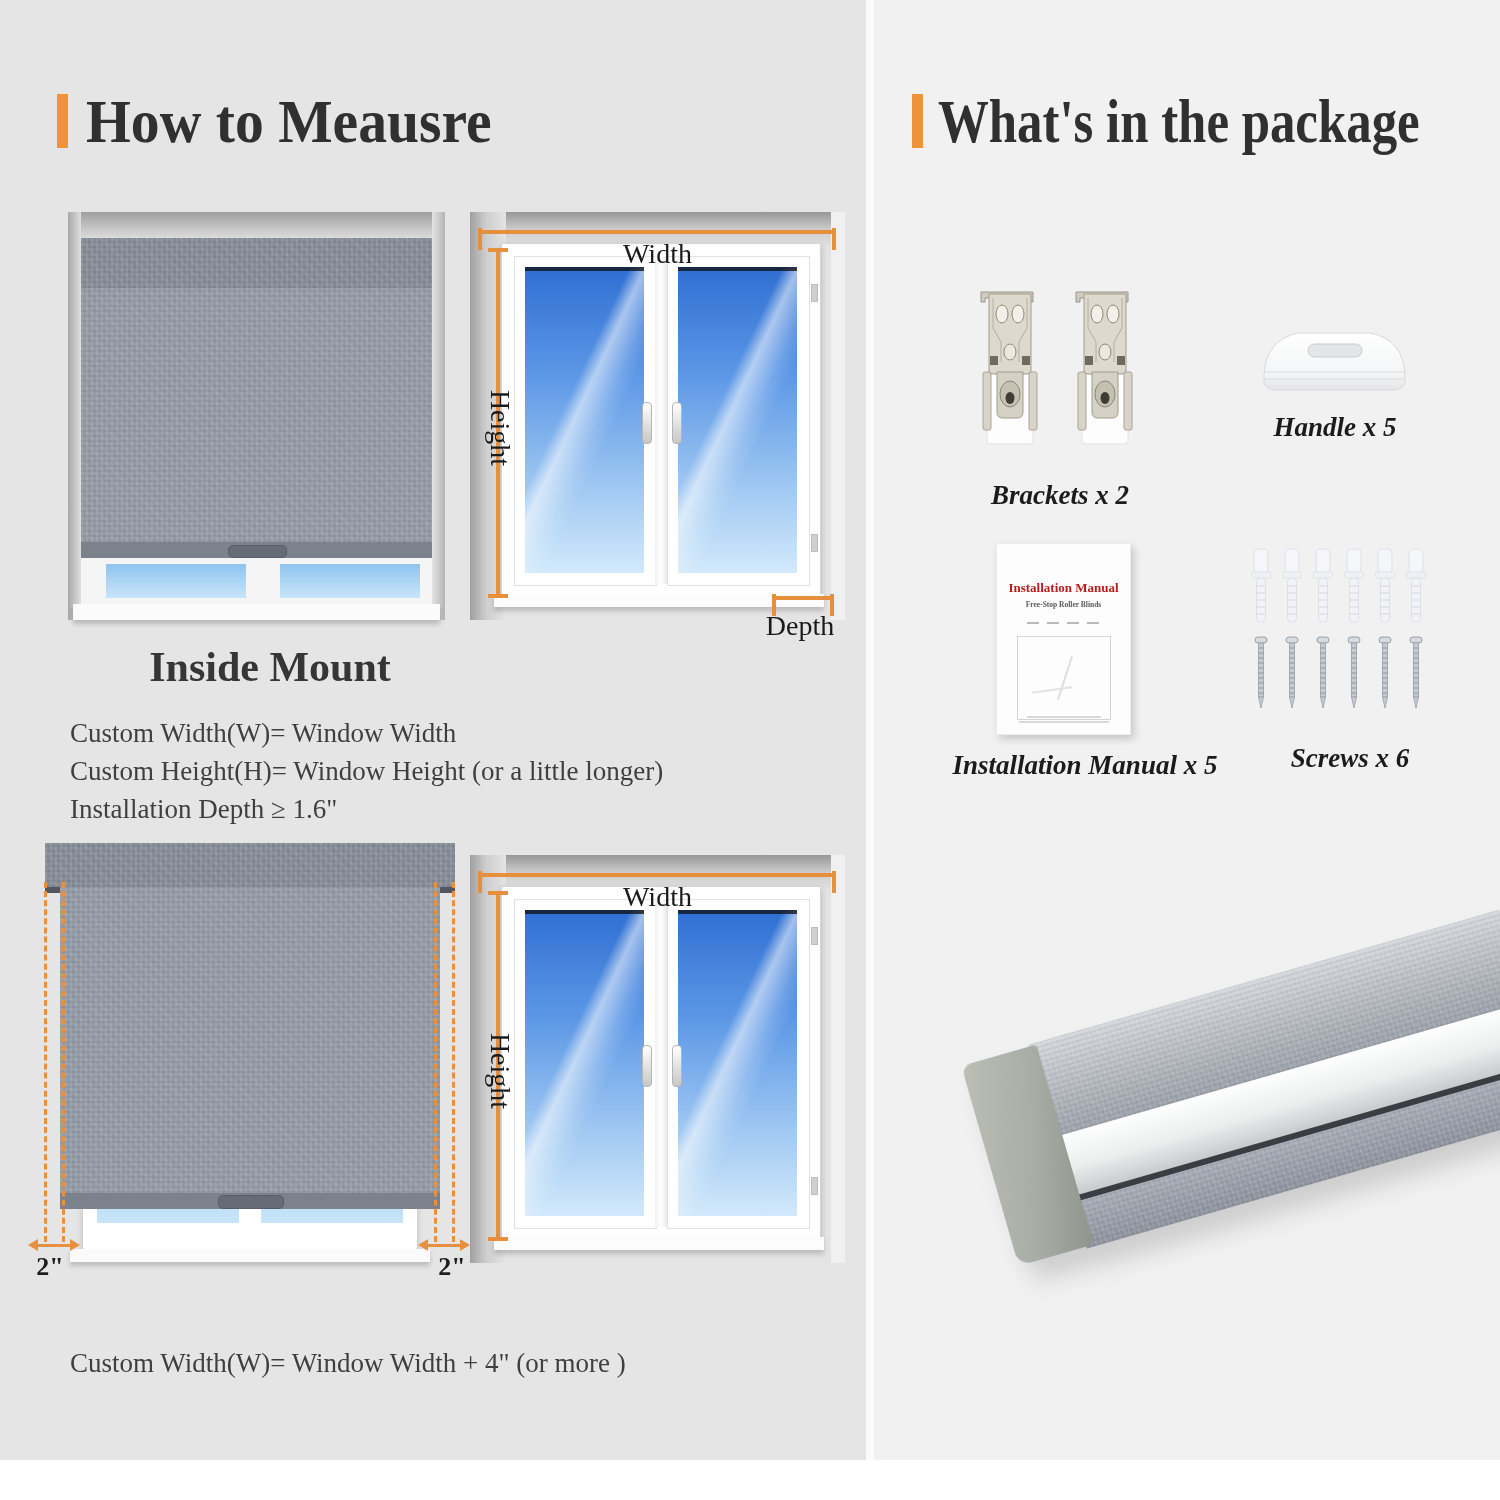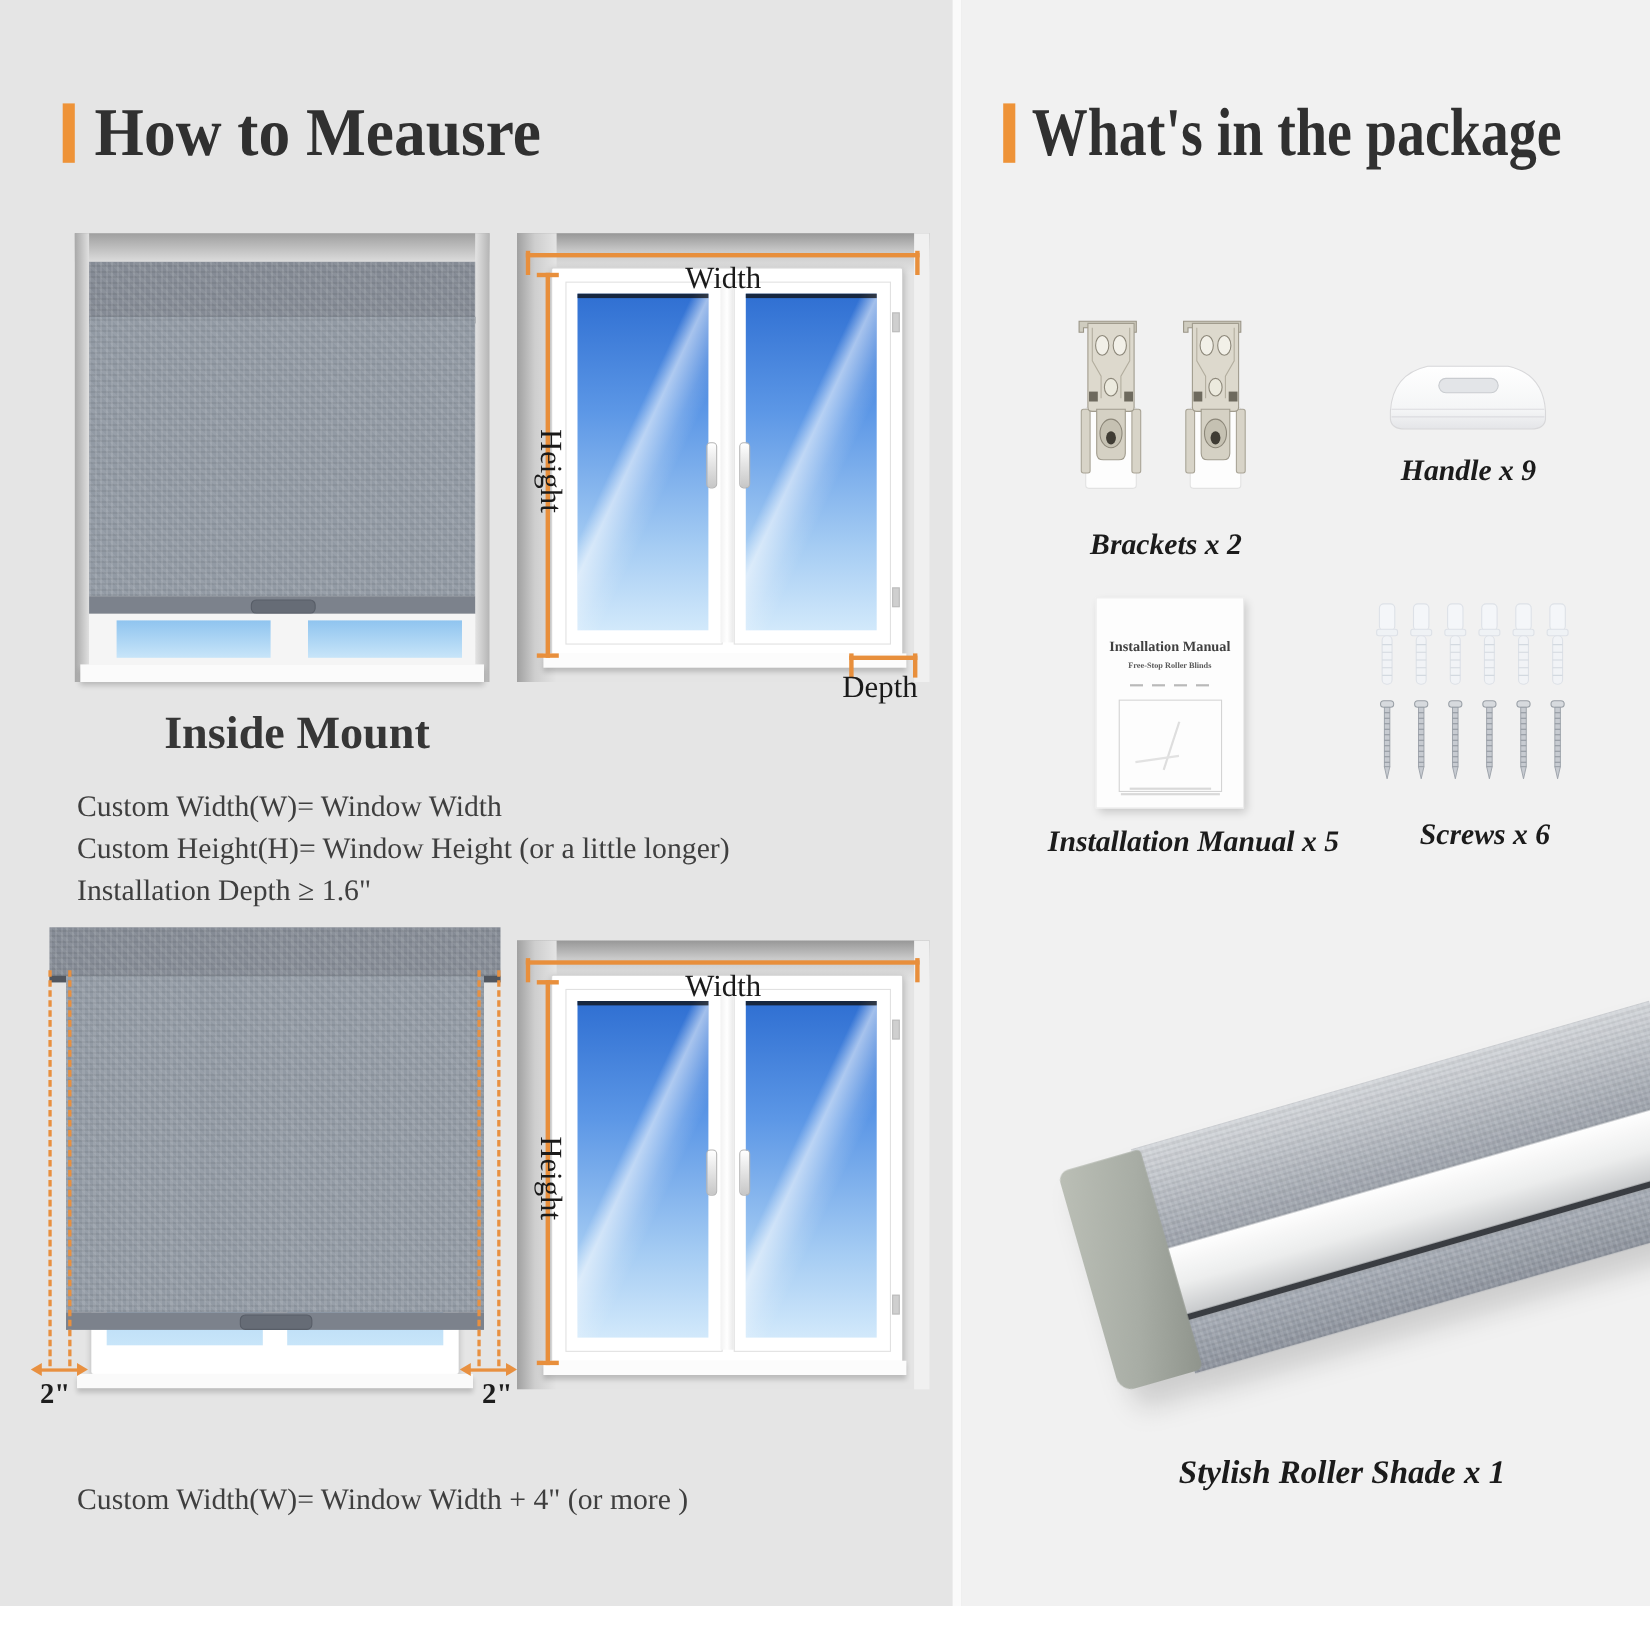--- a/index.html
+++ b/index.html
@@ -70,21 +70,21 @@
   .cassette{background:#858b95;border-bottom:6px solid #51565f;}
   .shade-fabric{background:#929aa4;}
   .shade-bottom-bar{background:#7c828c;}
   .shade-handle{background:#666c76;border:1px solid #585e68;border-radius:5px;}
 
   
   .item-label{font-weight:bold;font-style:italic;color:#1b1b1b;text-align:center;font-size:27px;white-space:nowrap;}
 
   
   .manual-paper{width:133px;height:190px;background:#fdfdfd;box-shadow:3px 4px 8px rgba(0,0,0,.18);border:1px solid #ececec;}
-  .mn-title{top:36px;left:0;width:100%;text-align:center;font-size:13px;font-weight:bold;color:#404040;}
+  .mn-title{top:36px;left:0;width:100%;text-align:center;font-size:13px;font-weight:bold;color:#b91c1c;}
   .mn-sub{top:56px;left:0;width:100%;text-align:center;font-size:7.5px;font-weight:bold;color:#5a5a5a;}
   .mn-scribble{left:30px;top:78px;width:74px;height:2px;
      background:repeating-linear-gradient(90deg,#b9b9b9 0 12px, rgba(0,0,0,0) 12px 20px);}
   .mn-box{left:20px;top:92px;width:92px;height:82px;border:1px solid #d4d4d4;}
   .mn-line{background:#d9d9d9;height:2px;}
 
   
   .shade-bar{left:990px;top:1060px;width:560px;height:212px;transform:rotate(-16deg);
              transform-origin:0 50%;filter:drop-shadow(10px 20px 12px rgba(0,0,0,.15));}
   .sb-endcap{left:0;top:2px;width:78px;height:208px;border-radius:10px 4px 6px 14px;
@@ -241,21 +241,21 @@
       <linearGradient id="hg" x1="0" y1="0" x2="0" y2="1">
         <stop offset="0" stop-color="#ffffff"></stop>
           <stop offset=".7" stop-color="#f4f5f6"></stop>
           <stop offset="1" stop-color="#e4e5e8"></stop>
       </linearGradient>
     </defs>
     <path d="M12 56 Q14 22 46 15 L119 15 Q151 22 153 56 L153 63 Q152 72 140 72 L25 72 Q13 72 12 63 Z" fill="url(#hg)" stroke="#d8d8da"></path>
     <path d="M13 54 h139 M13 61 h139" stroke="#dcdcdf" fill="none"></path>
     <rect x="56" y="26" width="54" height="13" rx="6.5" fill="#e3e5e8" stroke="#c9ccd0"></rect>
   </svg>
-  <div class="abs item-label" style="left:1240px;top:412px;width:190px;">Handle x 9</div>
+  <div class="abs item-label" style="left:1240px;top:412px;width:190px;">Handle x 5</div>
 
   <div class="abs manual-paper" style="left:996px;top:543px;">
     <div class="abs mn-title">Installation Manual</div>
     <div class="abs mn-sub">Free-Stop Roller Blinds</div>
     <div class="abs mn-scribble"></div>
     <div class="abs mn-box">
       <div class="abs" style="left:46px;top:18px;width:2px;height:46px;background:#dedede;transform:rotate(18deg);"></div>
       <div class="abs" style="left:14px;top:52px;width:40px;height:2px;background:#e2e2e2;transform:rotate(-8deg);"></div>
     </div>
     <div class="abs mn-line" style="left:30px;bottom:16px;width:74px;"></div>
@@ -340,14 +340,13 @@
 
   <div class="abs shade-bar">
     <div class="abs sb-body">
       <div class="abs tex sb-top"></div>
       <div class="abs sb-roll"></div>
       <div class="abs sb-slot"></div>
       <div class="abs tex sb-bot"></div>
     </div>
     <div class="abs sb-endcap"></div>
   </div>
-  <div class="abs item-label" style="left:1040px;top:1322px;width:360px;font-size:30px;">Stylish Roller Shade x 1</div>
 </div>
 
 </body></html>

